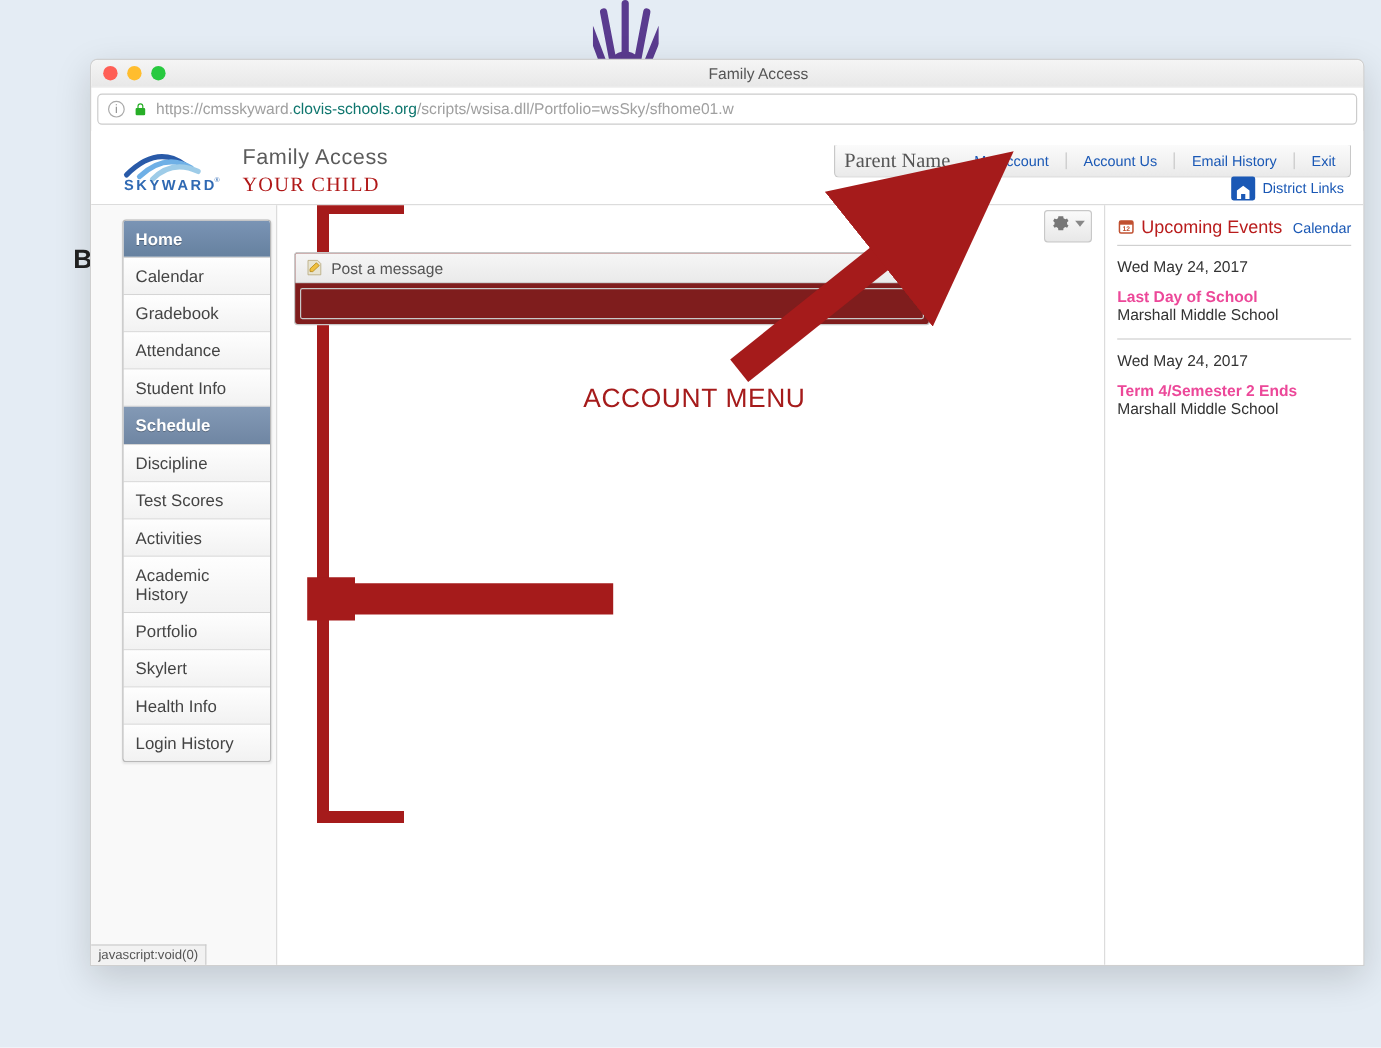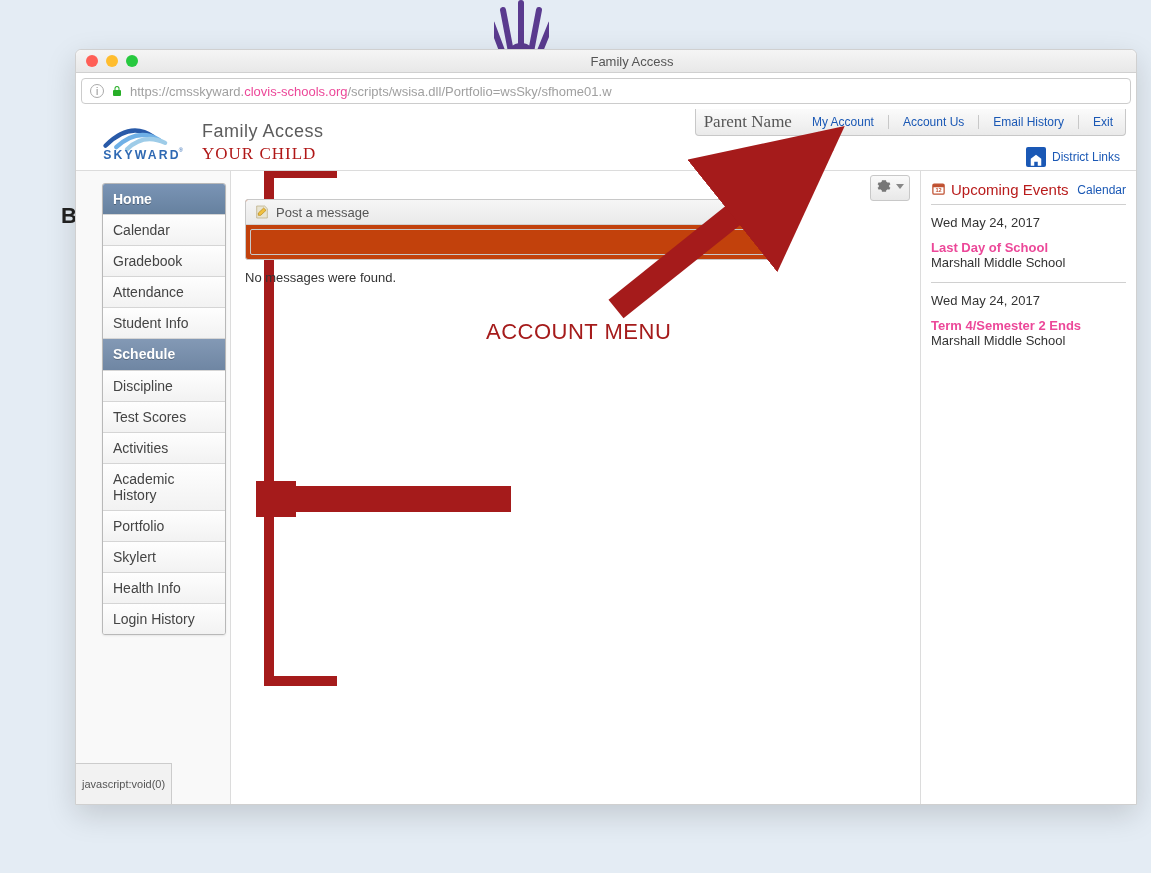--- a/index.html
+++ b/index.html
@@ -9,64 +9,64 @@
   
   .window { position: absolute; left: 75px; top: 49px; width: 1062px; background: #fff; border: 1px solid #d0d0d0; border-radius: 6px 6px 0 0; box-shadow: 0 10px 30px rgba(0,0,0,0.15); }
   .titlebar { display: flex; align-items: center; height: 23px; background: linear-gradient(#f5f5f5,#e8e8e8); border-bottom: 1px solid #d0d0d0; border-radius: 6px 6px 0 0; padding: 0 10px; }
   .traffic { display: flex; gap: 8px; }
   .dot { width: 12px; height: 12px; border-radius: 50%; }
   .dot.r { background: #ff5f56; } .dot.y { background: #ffbd2e; } .dot.g { background: #27c93f; }
   .win-title { flex: 1; text-align: center; font-size: 13px; color: #555; }
   .urlbar { display: flex; align-items: center; height: 26px; background: #fff; border: 1px solid #ccc; margin: 5px; border-radius: 4px; padding: 0 8px; gap: 7px; }
   .https-lock { width: 12px; height: 12px; fill: #27ae27; }
   .info-i { width: 14px; height: 14px; border: 1px solid #aaa; border-radius: 50%; display:flex;align-items:center;justify-content:center; font-size:10px; color:#888; }
-  .url-dark { color: #ec4899; font-size: 13px; } .url-light { color: #a0a0a0; font-size: 13px; }
+  .url-dark { color: #0f766e; font-size: 13px; } .url-light { color: #a0a0a0; font-size: 13px; }
   
   .content { position: relative; width: 100%; background: #fff; }
   .header { display: flex; align-items: flex-start; padding: 8px 10px 6px 24px; position: relative; border-bottom: 1px solid #dcdcdc; }
   .logo-block { display: flex; align-items: flex-start; gap: 12px; }
   .skyward-logo { width: 90px; height: 46px; }
   .titles { margin-top: 4px; }
   .app-title { font-size: 18px; color: #5c5c5c; letter-spacing: .5px; }
   .child-name { font-family: Georgia, serif; font-size: 17px; color: #b01717; letter-spacing: 1px; margin-top: 2px; }
-  .topbar { position: absolute; right: 10px; top: 0; display: flex; align-items: center; background: linear-gradient(#fbfbfb,#eaeaea); border: 1px solid #c8c8c8; border-top: none; border-radius: 0 0 4px 4px; padding: 3px 8px; font-size: 12px; gap: 10px; }
+  .topbar { position: absolute; right: 10px; top: 12px; display: flex; align-items: center; background: linear-gradient(#fbfbfb,#eaeaea); border: 1px solid #c8c8c8; border-top: none; border-radius: 0 0 4px 4px; padding: 3px 8px; font-size: 12px; gap: 10px; }
   .parent-name { font-family: Georgia, serif; font-size: 17px; color: #555; padding-right: 6px; }
   .toplink { color: #1a58b5; cursor: pointer; padding: 2px 4px; }
   .sep { width: 1px; height: 14px; background: #c8c8c8; }
   .district { position: absolute; right: 16px; top: 38px; display: flex; align-items: center; gap: 6px; color: #1a58b5; font-size: 12px; cursor: pointer; }
   .district-icon { width: 20px; height: 20px; background: #1a58b5; display: flex; align-items: flex-end; justify-content: center; border-radius: 2px; }
   .district-icon svg { fill: #fff; width: 14px; height: 14px; }
   .body-row { display: flex; min-height: 633px; }
   .navcol { width: 155px; border-right: 1px solid #dcdcdc; background: #f9f9f9; padding: 12px 0 0 26px; position: relative; }
   .nav { width: 124px; border: 1px solid #b8b8b8; border-radius: 3px; overflow: hidden; background: #fff; box-shadow: 0 1px 2px rgba(0,0,0,.08); }
   .nav-item { padding: 7px 10px; font-size: 14px; color: #444; border-bottom: 1px solid #d5d5d5; cursor: pointer; line-height: 1.15; background: linear-gradient(#fefefe,#f2f2f2); }
   .nav-item:last-child { border-bottom:none; }
   .nav-item.home { background: linear-gradient(#7a94b5,#66819f); color: #fff; font-weight: bold; text-shadow: 0 1px 0 rgba(0,0,0,.3); }
   .nav-item.sel  { background: linear-gradient(#8399b5,#6f86a3); color: #fff; font-weight: bold; text-shadow: 0 1px 0 rgba(0,0,0,.25); }
   .nav-bracket { position: absolute; left: 85px; top: 0px; width: 180px; height: 515px; pointer-events: none; }
   .main { flex: 1; padding: 8px 14px; position: relative; }
   .gear { position: absolute; right: 10px; top: 4px; border: 1px solid #c8c8c8; border-radius: 3px; padding: 3px 18px 3px 6px; background: linear-gradient(#fafafa,#e8e8e8); cursor: pointer; }
   .gear svg { width: 14px; height: 14px; fill: #777; }
   .gear .caret { position: absolute; right: 5px; top: 8px; width: 0; height: 0; border-left: 4px solid transparent; border-right: 4px solid transparent; border-top: 5px solid #888; }
-  .post-box { border: 1px solid #c8c8c8; border-radius: 3px; overflow: hidden; width: 530px; margin-top: 20px; background:#c2410c; }
+  .post-box { border: 1px solid #c8c8c8; border-radius: 3px; overflow: hidden; width: 530px; margin-top: 31px; background:#7f1d1d; }
   .post-head { display: flex; align-items: center; gap: 6px; padding: 4px 8px; background: linear-gradient(#f6f6f6,#eaeaea); border-bottom: 1px solid #d0d0d0; font-size: 13px; color: #555; }
   .post-head svg { width: 16px; height: 16px; }
   .post-input { height: 26px; margin: 4px; border: 1px solid #c8c8c8; border-radius: 2px; }
   .no-msgs { font-size: 13px; color: #333; margin-top: 10px; }
   .rhs { width: 216px; border-left: 1px solid #dcdcdc; padding: 10px 10px; font-size: 13px; }
   .upcoming-head { display: flex; align-items: center; justify-content: space-between; color: #444; padding-bottom: 6px; border-bottom: 1px solid #d0d0d0; }
   .upcoming-head .ttl { display:flex; align-items:flex-start; gap:5px; font-size:15px; color:#b91c1c; }
   .cal-icon { width:15px; height:15px; fill:#c05030; }
   .cal-link { font-size: 12px; color: #1a58b5; cursor: pointer; }
   .ev-block { padding: 10px 0 12px; border-bottom: 1px solid #d0d0d0; }
   .ev-block:last-child { border-bottom:none; }
   .ev-date { font-size: 13px; color: #333; margin-bottom: 10px; }
   .ev-title { font-weight: bold; color: #ec4899; }
   .ev-loc { color: #333; }
-  .statusbar { position: absolute; left: 0; bottom: 0; font-size: 11px; color: #555; background: #f2f2f2; border-top: 1px solid #ccc; border-right: 1px solid #ccc; padding: 14px 6px; }
+  .statusbar { position: absolute; left: 0; bottom: 0; font-size: 11px; color: #555; background: #f2f2f2; border-top: 1px solid #ccc; border-right: 1px solid #ccc; padding: 2px 6px; }
   .annot { position: absolute; font-family: "Helvetica Neue", Arial; font-size: 22px; font-weight: 500; letter-spacing: .5px; color: #A51B1B; pointer-events: none; z-index: 20; }
   .arrow { pointer-events: none; z-index: 20; }
 </style>
 </head>
 <body>
 
 <span class="bg-letter">B</span>
 
 <div class="hand-deco">
   <svg width="55" height="70" viewBox="0 0 55 70">
@@ -175,21 +175,20 @@
         <div class="post-box">
           <div class="post-head">
             <svg viewBox="0 0 24 24">
                 <path fill="#e8e4d2" stroke="#b6a77a" d="M4 3h12l4 4v14H4z"></path>
                 <path d="M14.5 6l3.5 3.5L10 17H6.5v-3.5L14.5 6z" fill="#f0c040" stroke="#b28410"></path>
               </svg>
             <span>Post a message</span>
           </div>
           <div class="post-input"></div>
         </div>
-        <div class="no-msgs">No messages were found.</div>
       </div>
 
       <div class="rhs">
         <div class="upcoming-head">
           <span class="ttl">
             <svg class="cal-icon" viewBox="0 0 24 24">
                 <rect x="3" y="5" width="18" height="16" rx="2" fill="#fff" stroke="#c05030" stroke-width="2"></rect>
                 <rect x="3" y="5" width="18" height="5" fill="#c05030"></rect>
                 <text x="12" y="18" text-anchor="middle" font-size="9" fill="#c05030" font-weight="bold">12</text>
               </svg>

